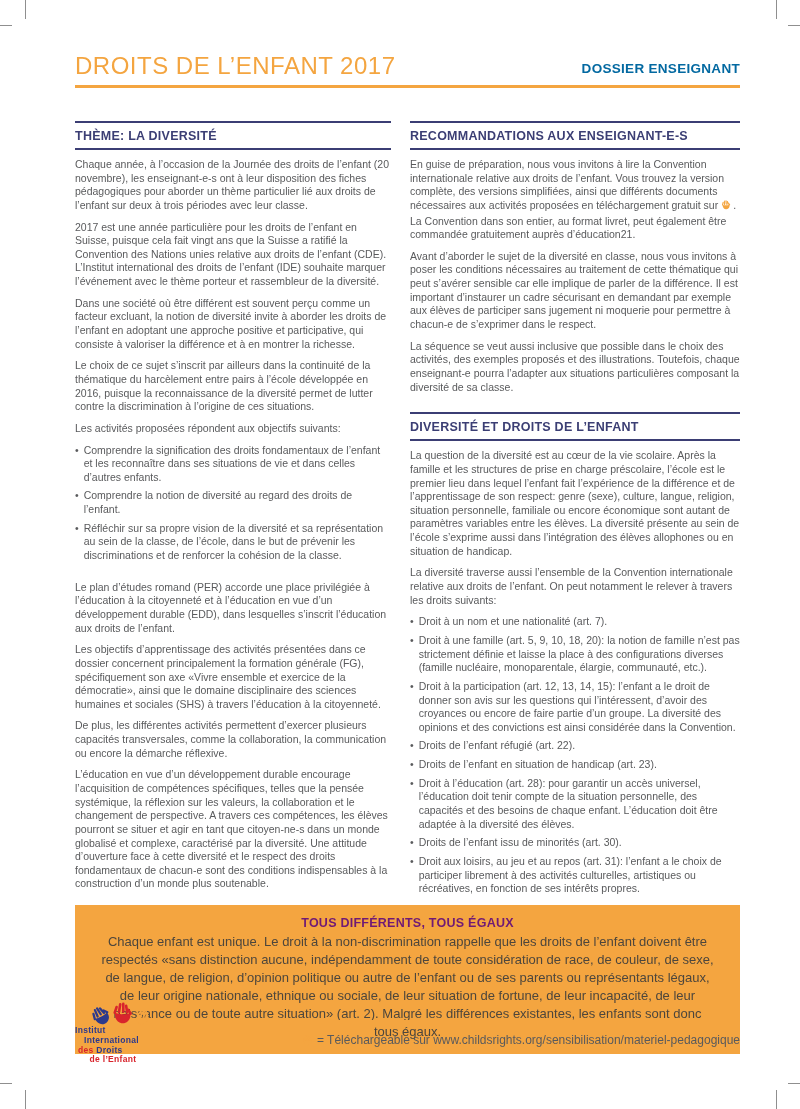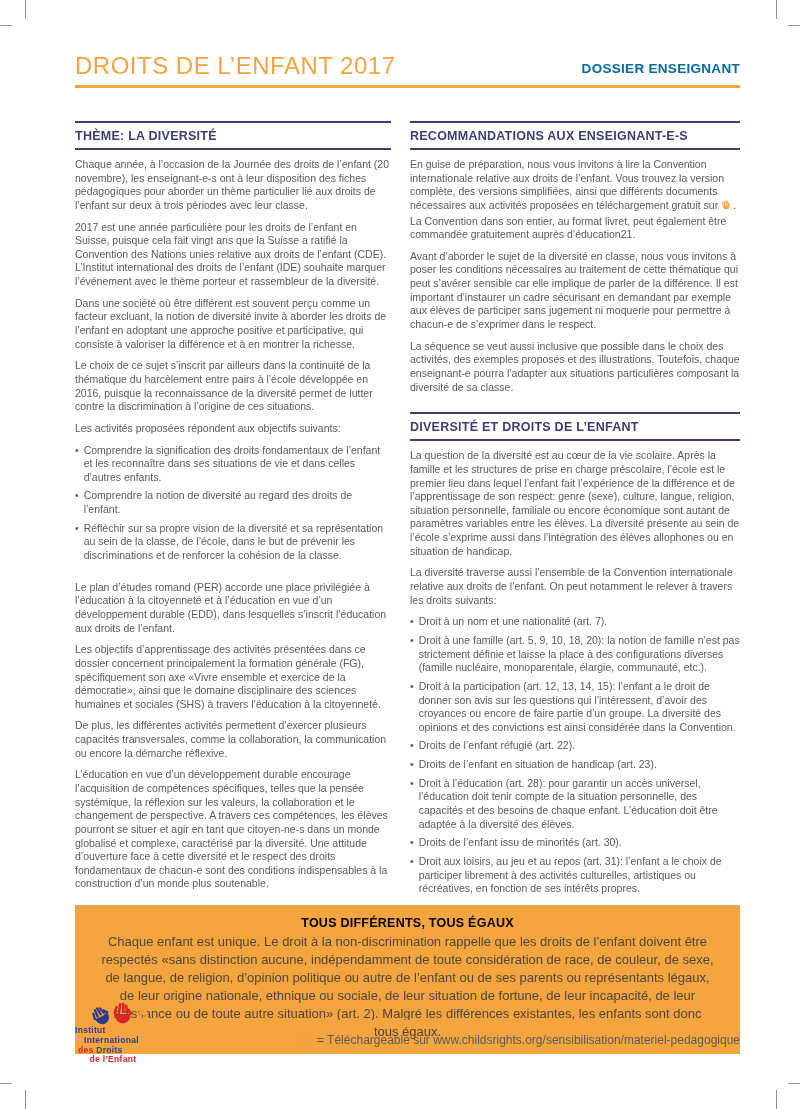--- a/index.html
+++ b/index.html
@@ -30,21 +30,21 @@
   p.cont{margin-top:0;}
   .bullets{margin:8px 0 0 0;}
   .bullet{display:flex;gap:5px;margin:0 0 5px 0;font-size:10.5px;line-height:1.3;}
   .bullet .bm{flex:0 0 auto;}
 
   .hand-inline{display:inline-block;vertical-align:-2px;color:#F4A540;margin:0 1px 0 2px;}
 
   
   .banner{position:absolute;top:905px;left:75px;width:665px;box-sizing:border-box;
     background:#F4A540;text-align:center;padding:11px 26px 13px;}
-  .banner-title{color:#000000;font-weight:bold;font-size:12.5px;letter-spacing:.25px;margin-bottom:3px;}
+  .banner-title{color:#701a75;font-weight:bold;font-size:12.5px;letter-spacing:.25px;margin-bottom:3px;}
   .banner-body{font-size:13px;line-height:1.38;color:#4d463c;}
 
   
   .footer{position:absolute;top:1006px;left:75px;width:665px;}
   .logo{position:absolute;left:0;top:-4px;width:100px;height:70px;}
   .logo .hands{position:absolute;left:14px;top:0;width:70px;height:26px;}
   .logo .hands svg{position:absolute;}
   .logo-text{position:absolute;left:0;top:24px;font-weight:bold;font-size:8.5px;line-height:1.15;letter-spacing:.3px;white-space:nowrap;}
   .lt-blue{color:#2D3A8C;} .lt-red{color:#D8242C;}
   .logo-l2{margin-left:9px;} .logo-l3{margin-left:3px;} .logo-l4{margin-left:12px;text-align:center;}

